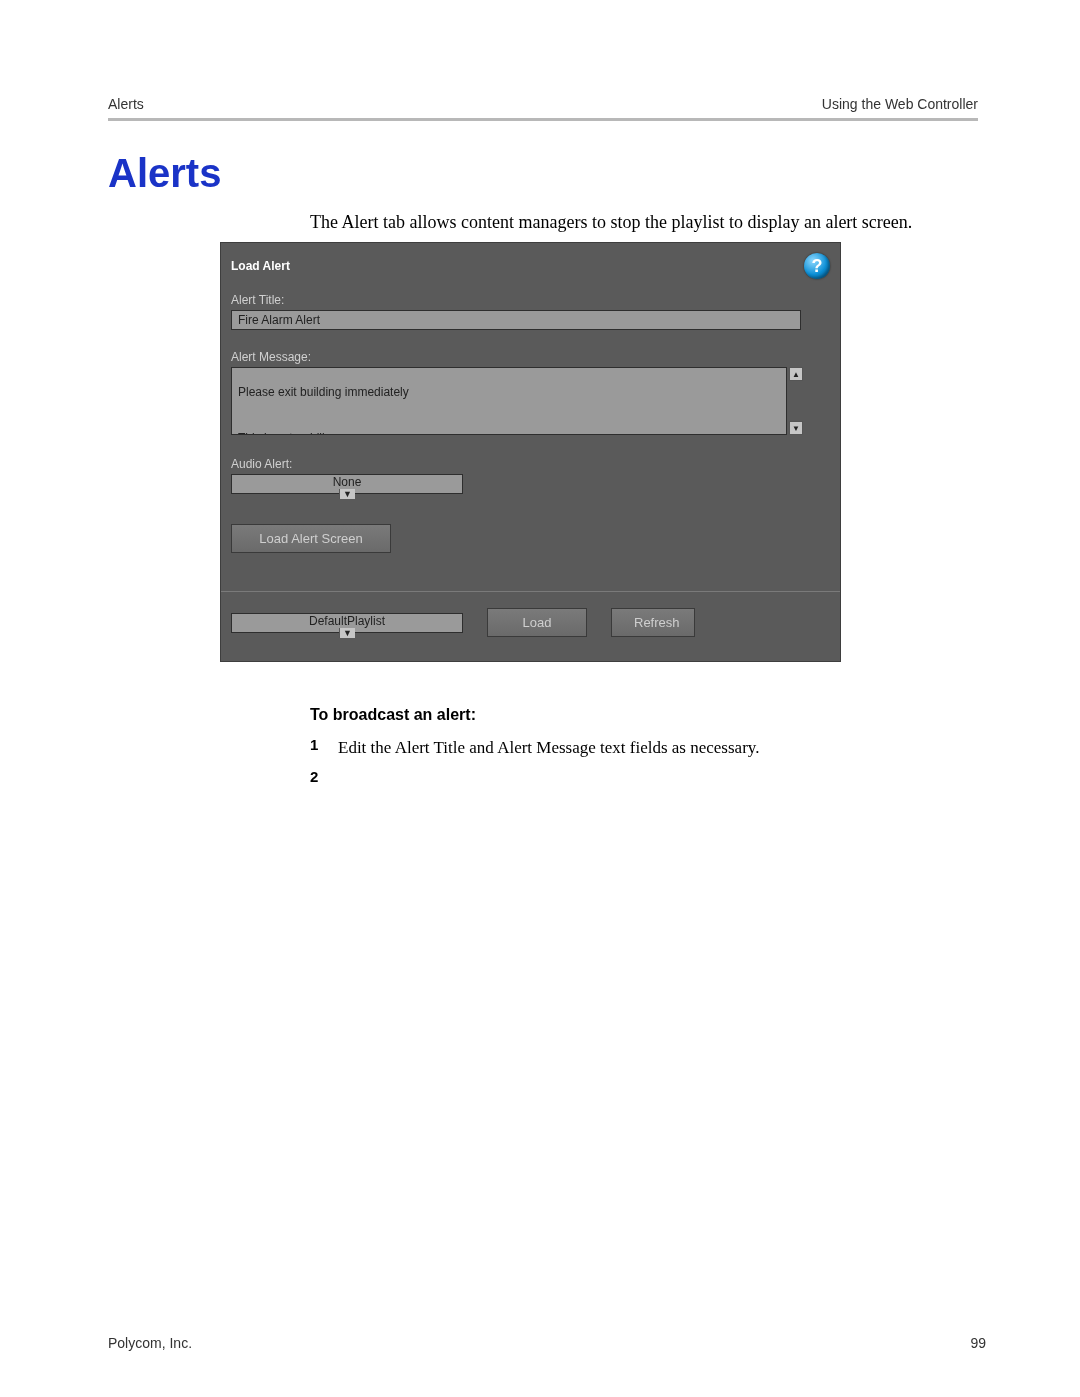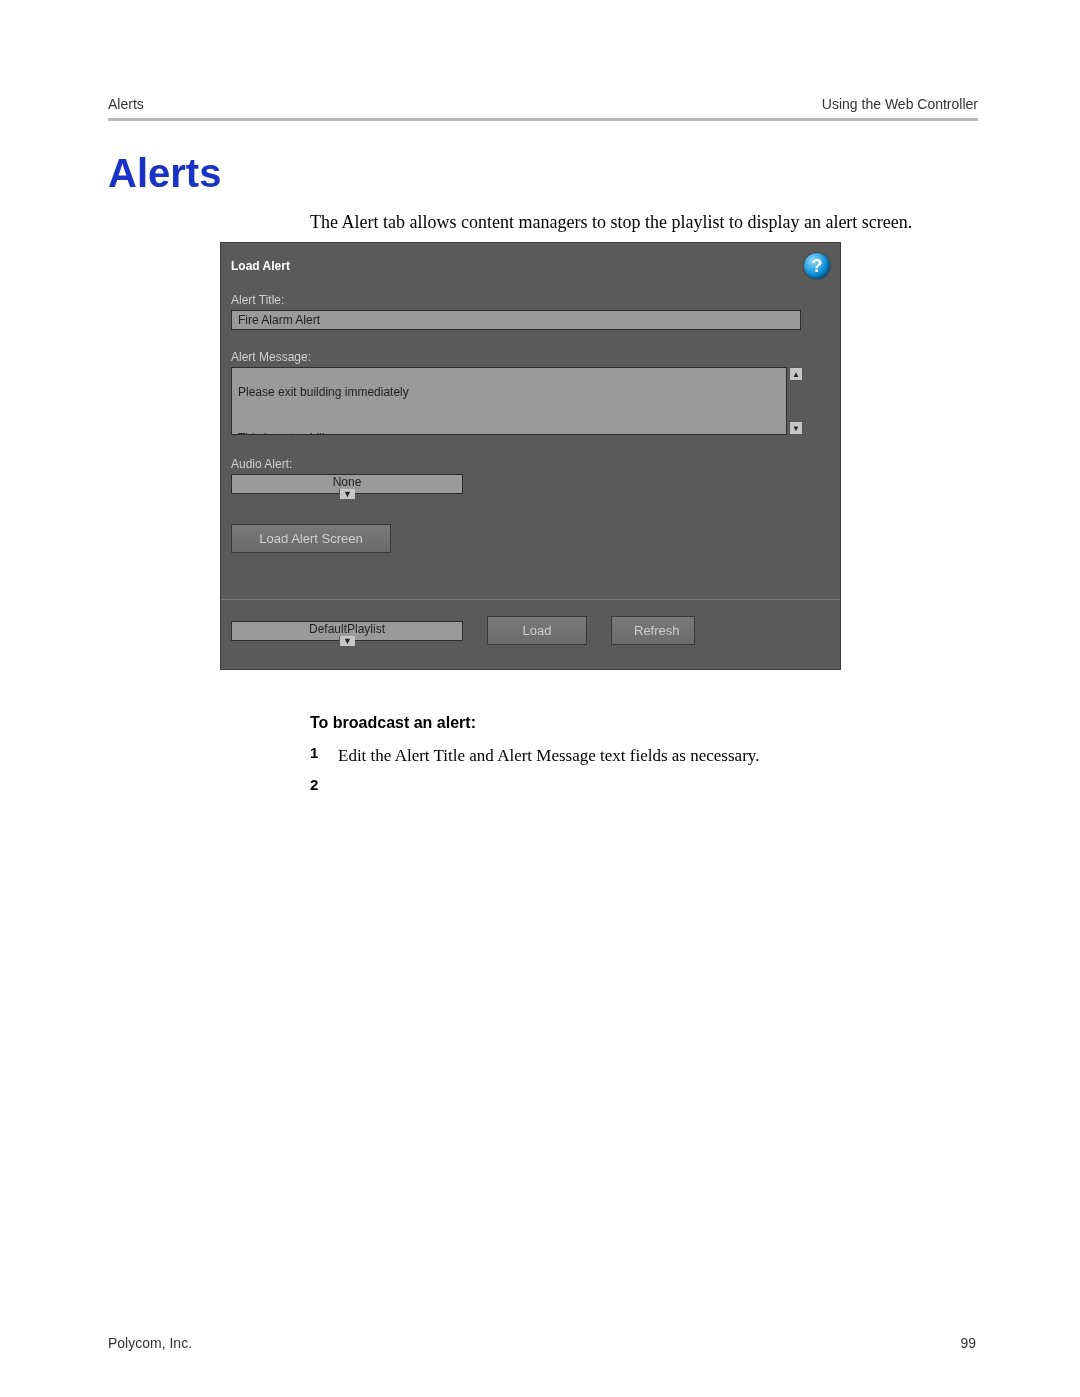--- a/index.html
+++ b/index.html
@@ -140,21 +140,21 @@
   .btn {
     background: linear-gradient(#7a7a7a, #6a6a6a);
     border: 1px solid #3a3a3a;
     color: #cfcfcf;
     font-size: 13px;
     padding: 6px 22px;
     cursor: pointer;
     font-family: Arial, sans-serif;
   }
   .btn-large { width: 160px; text-align: center; }
-  .load-alert-btn-row { margin-top: 30px; margin-bottom: 8px; }
+  .load-alert-btn-row { margin-top: 30px; margin-bottom: 0px; }
   .divider {
     height: 1px;
     background: #3e3e3e;
     border-top: 1px solid #7a7a7a;
     margin: 24px 0 16px 0;
   }
   .section-title {
     font-weight: bold;
     font-size: 15px;
     color: #ffffff;
@@ -183,21 +183,21 @@
     font-family: Arial, Helvetica, sans-serif;
     font-weight: bold;
     font-size: 15px;
   }
   .ol-text {
     font-size: 17px;
     line-height: 1.4;
   }
   .footer {
     position: absolute;
-    left: 108px; right: 104px;
+    left: 108px; right: 94px;
     bottom: 46px;
     display: flex;
     justify-content: space-between;
     font-family: Arial, Helvetica, sans-serif;
     font-size: 14px;
     color: #333;
   }
 </style>
 </head>
 <body>

